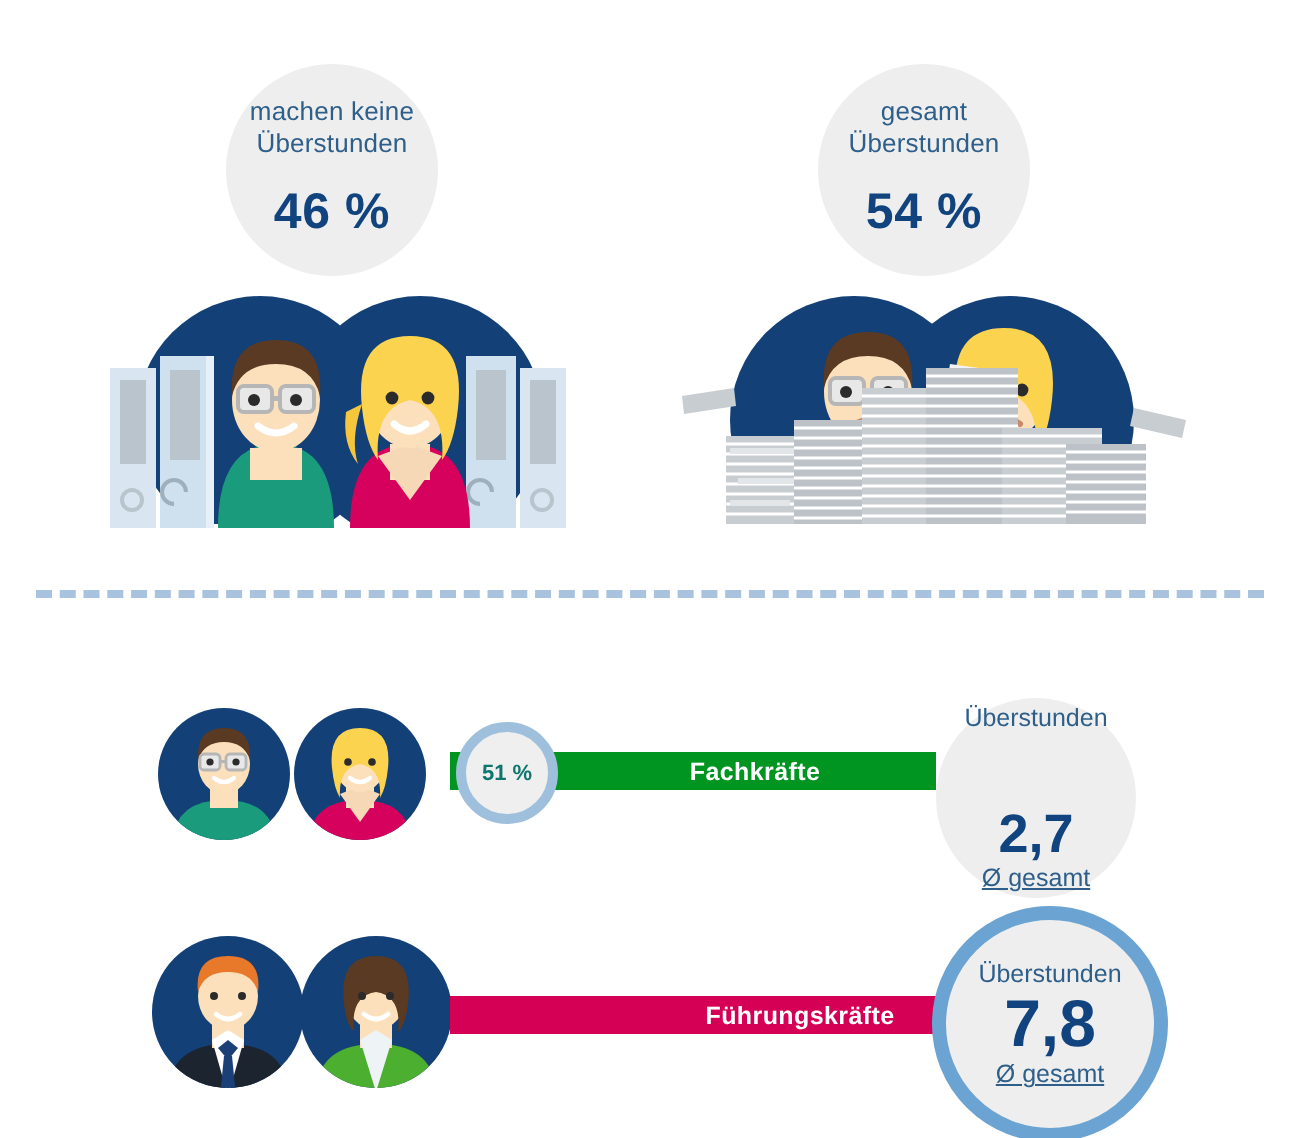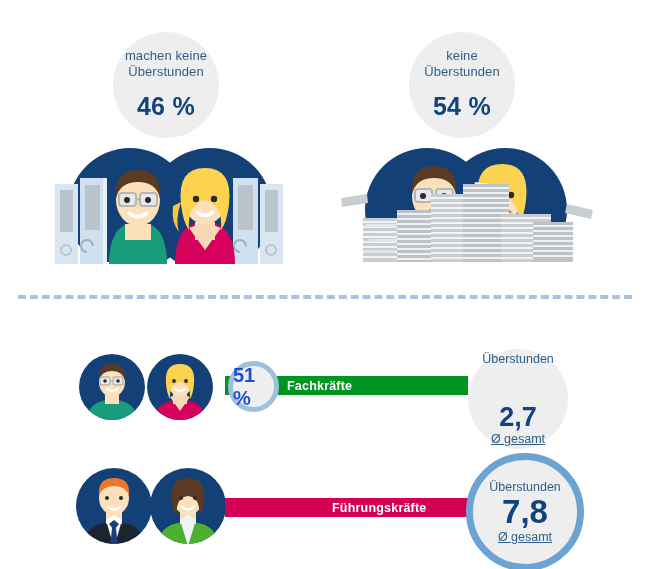--- a/index.html
+++ b/index.html
@@ -65,20 +65,21 @@
     color: #3a3a3a;
     font-size: 12.5px;
     letter-spacing: .2px;
   }
 
   
   .bar {
     position: absolute;
     display: flex;
     align-items: center;
+    justify-content: center;
   }
   .bar .bar-label {
     color: #ffffff;
     font-size: 12.5px;
     font-weight: bold;
     letter-spacing: .2px;
   }
 
   
   .knob {
@@ -87,22 +88,22 @@
     display: flex;
     align-items: center;
     justify-content: center;
     font-weight: bold;
     box-sizing: border-box;
     z-index: 6;
   }
   .knob.light {
     background: #efefef;
     border: 5px solid #9fc0dd;
-    color: #1d4ed8;
-    font-size: 20px;
+    color: #0f766e;
+    font-size: 11px;
   }
   .knob.dark {
     background: #12508f;
     border: 5px solid #9fc0dd;
     color: #ffffff;
     font-size: 19px;
   }
 
   
   .result {
@@ -130,21 +131,21 @@
 
 <div class="stage">
 
   <div class="pct-bubble" style="left:113px; top:32px; width:106px; height:106px;">
     <div class="cap">machen keine</div>
     <div class="cap">Überstunden</div>
     <div class="big">46 %</div>
   </div>
 
   <div class="pct-bubble" style="left:409px; top:32px; width:106px; height:106px;">
-    <div class="cap">keine</div>
+    <div class="cap">gesamt</div>
     <div class="cap">Überstunden</div>
     <div class="big">54 %</div>
   </div>
 
   <div class="abs" style="left:55px; top:132px; width:230px; height:145px;">
     <svg width="230" height="145" viewBox="0 0 230 145">
 
       <circle cx="75" cy="78" r="62" fill="#134077"></circle>
       <circle cx="155" cy="78" r="62" fill="#134077"></circle>
       <rect x="13" y="130" width="204" height="14" fill="#ffffff"></rect>

